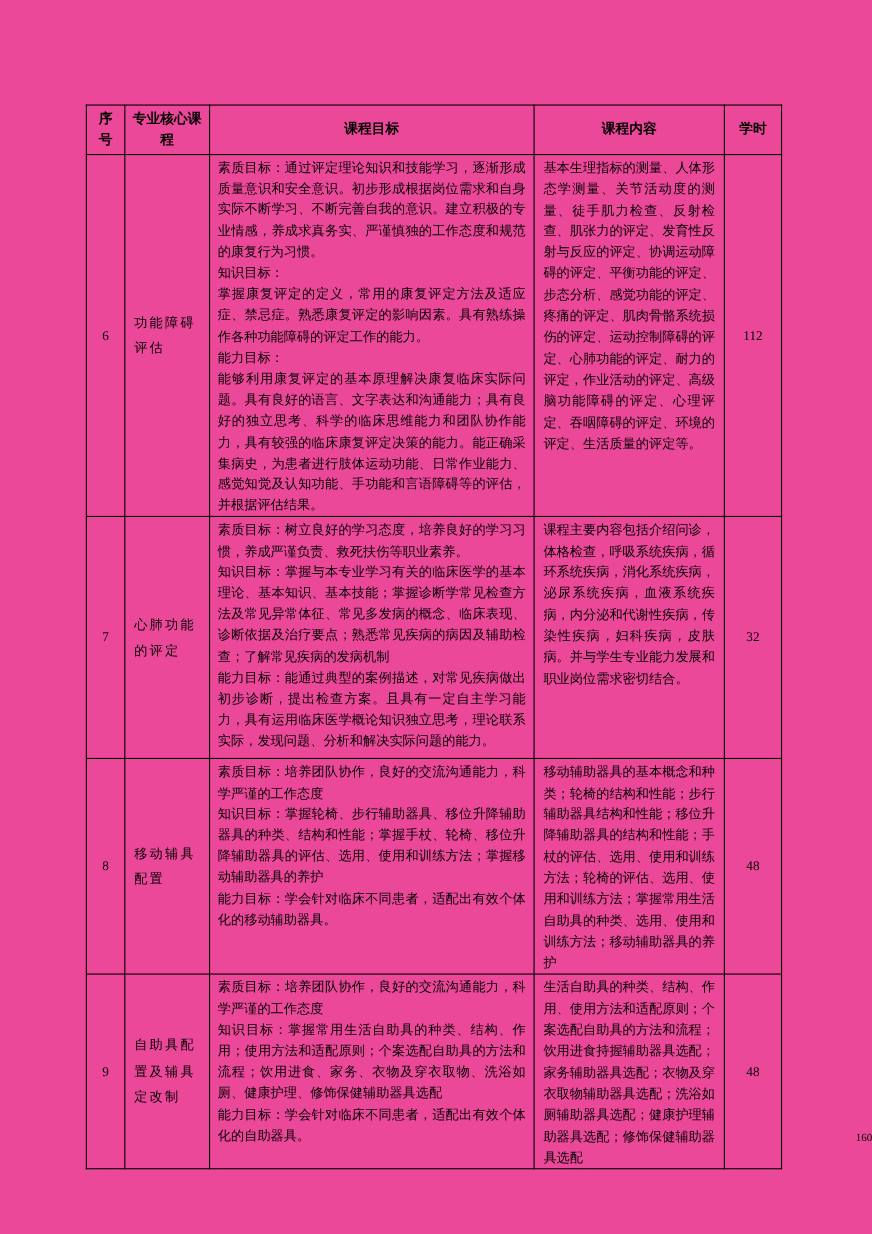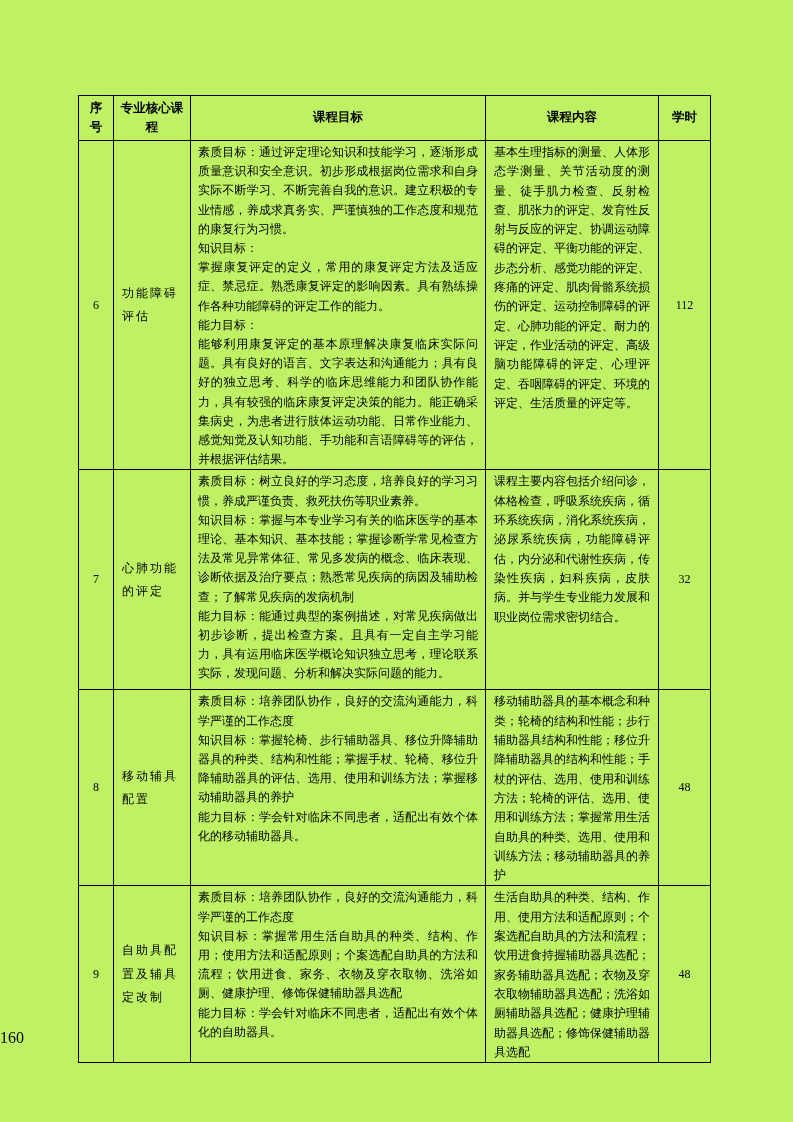--- a/index.html
+++ b/index.html
@@ -4,21 +4,21 @@
 <style>
   html, body {
     margin: 0;
     padding: 0;
     background: #ffffff;
   }
   .page {
     position: relative;
     width: 793px;
     height: 1122px;
-    background: #bef264;
+    background: #ec4899;
     font-family: "Liberation Serif", "DejaVu Serif", serif;
     color: #000000;
     overflow: hidden;
   }
   table.doc-table {
     position: absolute;
     left: 78px;
     top: 95px;
     width: 632px;
     border-collapse: collapse;
@@ -74,22 +74,22 @@
   }
   tr.r0 { height: 325px; }
   tr.r1 { height: 220px; }
   tr.r2 { height: 170px; }
   tr.r3 { height: 157px; }
   .page-number {
     position: absolute;
     top: 1029px;
     left: 0;
     width: 793px;
-    text-align: left;
-    font-size: 16px;
+    text-align: right;
+    font-size: 10px;
   }
 </style>
 </head>
 <body>
 
 <div class="page">
 
   <table class="doc-table">
     <colgroup>
       <col style="width:35px">
@@ -118,21 +118,21 @@
 能够利用康复评定的基本原理解决康复临床实际问题。具有良好的语言、文字表达和沟通能力；具有良好的独立思考、科学的临床思维能力和团队协作能力，具有较强的临床康复评定决策的能力。能正确采集病史，为患者进行肢体运动功能、日常作业能力、感觉知觉及认知功能、手功能和言语障碍等的评估，并根据评估结果。</td>
         <td class="c-content">基本生理指标的测量、人体形态学测量、关节活动度的测量、徒手肌力检查、反射检查、肌张力的评定、发育性反射与反应的评定、协调运动障碍的评定、平衡功能的评定、步态分析、感觉功能的评定、疼痛的评定、肌肉骨骼系统损伤的评定、运动控制障碍的评定、心肺功能的评定、耐力的评定，作业活动的评定、高级脑功能障碍的评定、心理评定、吞咽障碍的评定、环境的评定、生活质量的评定等。</td>
         <td class="c-hours">112</td>
       </tr>
       <tr class="r1">
         <td class="c-no">7</td>
         <td class="c-course">心肺功能的评定</td>
         <td class="c-obj">素质目标：树立良好的学习态度，培养良好的学习习惯，养成严谨负责、救死扶伤等职业素养。
 知识目标：掌握与本专业学习有关的临床医学的基本理论、基本知识、基本技能；掌握诊断学常见检查方法及常见异常体征、常见多发病的概念、临床表现、诊断依据及治疗要点；熟悉常见疾病的病因及辅助检查；了解常见疾病的发病机制
 能力目标：能通过典型的案例描述，对常见疾病做出初步诊断，提出检查方案。且具有一定自主学习能力，具有运用临床医学概论知识独立思考，理论联系实际，发现问题、分析和解决实际问题的能力。</td>
-        <td class="c-content">课程主要内容包括介绍问诊，体格检查，呼吸系统疾病，循环系统疾病，消化系统疾病，泌尿系统疾病，功能障碍评估，内分泌和代谢性疾病，传染性疾病，妇科疾病，皮肤病。并与学生专业能力发展和职业岗位需求密切结合。</td>
+        <td class="c-content">课程主要内容包括介绍问诊，体格检查，呼吸系统疾病，循环系统疾病，消化系统疾病，泌尿系统疾病，血液系统疾病，内分泌和代谢性疾病，传染性疾病，妇科疾病，皮肤病。并与学生专业能力发展和职业岗位需求密切结合。</td>
         <td class="c-hours">32</td>
       </tr>
       <tr class="r2">
         <td class="c-no">8</td>
         <td class="c-course">移动辅具配置</td>
         <td class="c-obj">素质目标：培养团队协作，良好的交流沟通能力，科学严谨的工作态度
 知识目标：掌握轮椅、步行辅助器具、移位升降辅助器具的种类、结构和性能；掌握手杖、轮椅、移位升降辅助器具的评估、选用、使用和训练方法；掌握移动辅助器具的养护
 能力目标：学会针对临床不同患者，适配出有效个体化的移动辅助器具。</td>
         <td class="c-content">移动辅助器具的基本概念和种类；轮椅的结构和性能；步行辅助器具结构和性能；移位升降辅助器具的结构和性能；手杖的评估、选用、使用和训练方法；轮椅的评估、选用、使用和训练方法；掌握常用生活自助具的种类、选用、使用和训练方法；移动辅助器具的养护</td>
         <td class="c-hours">48</td>

